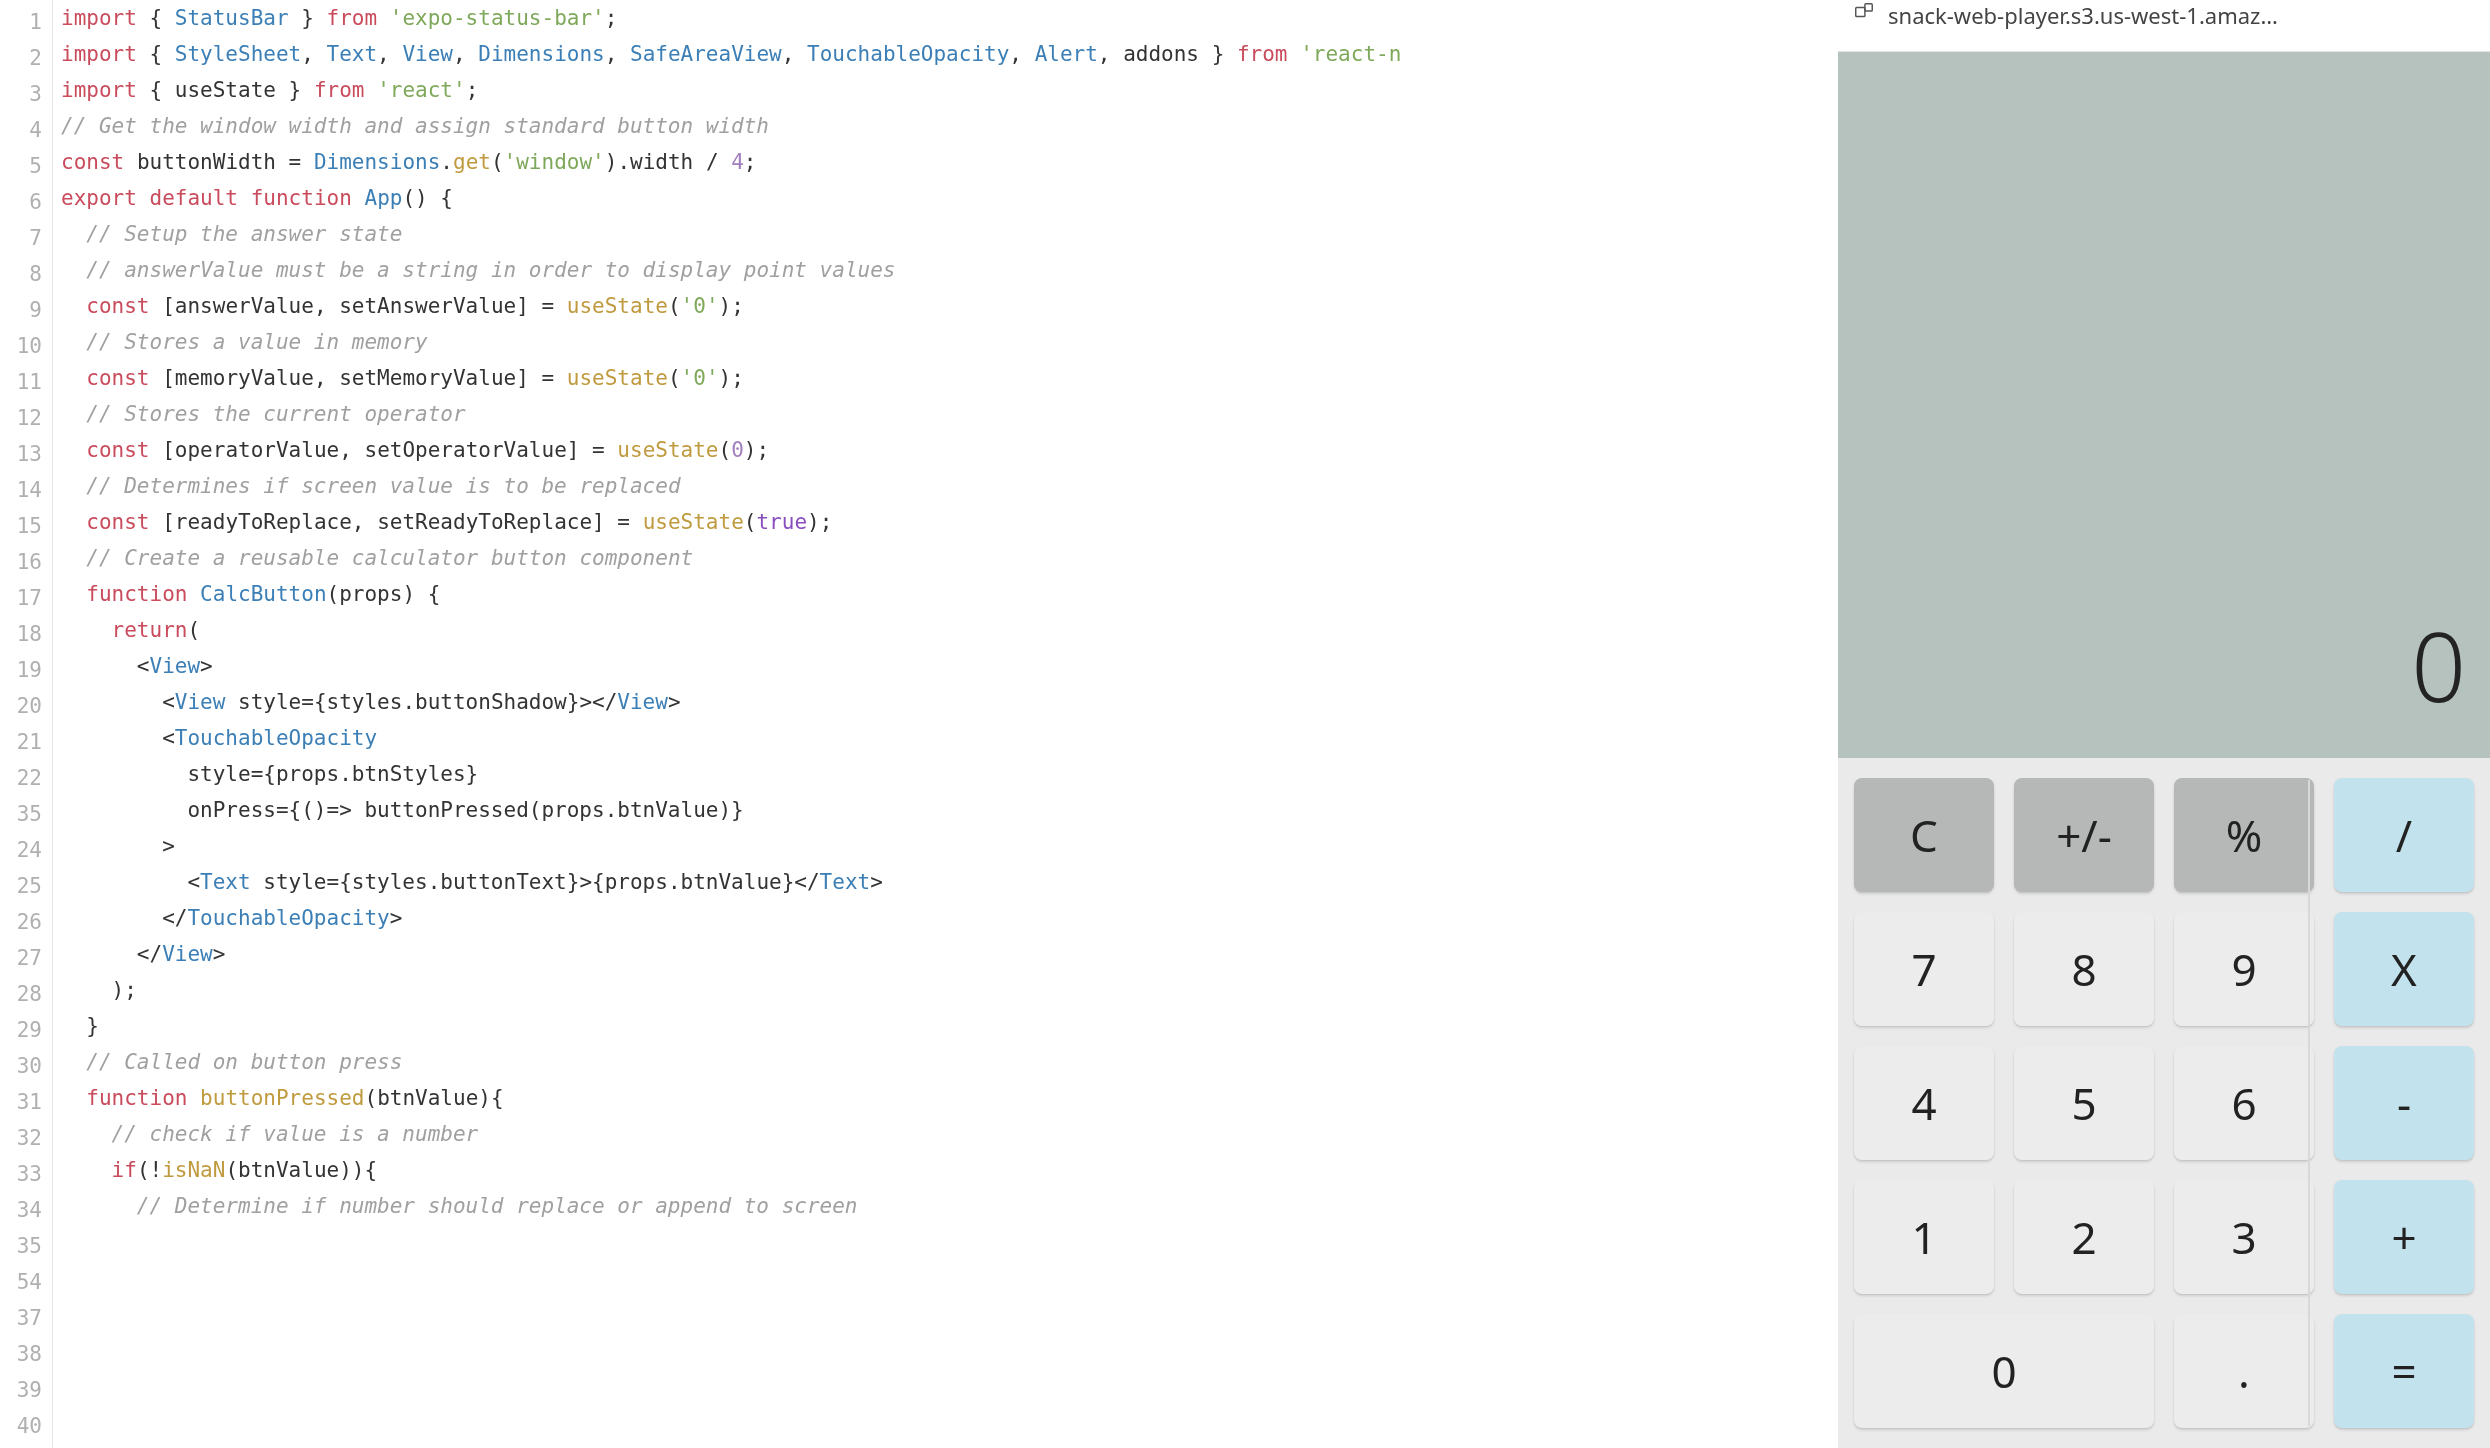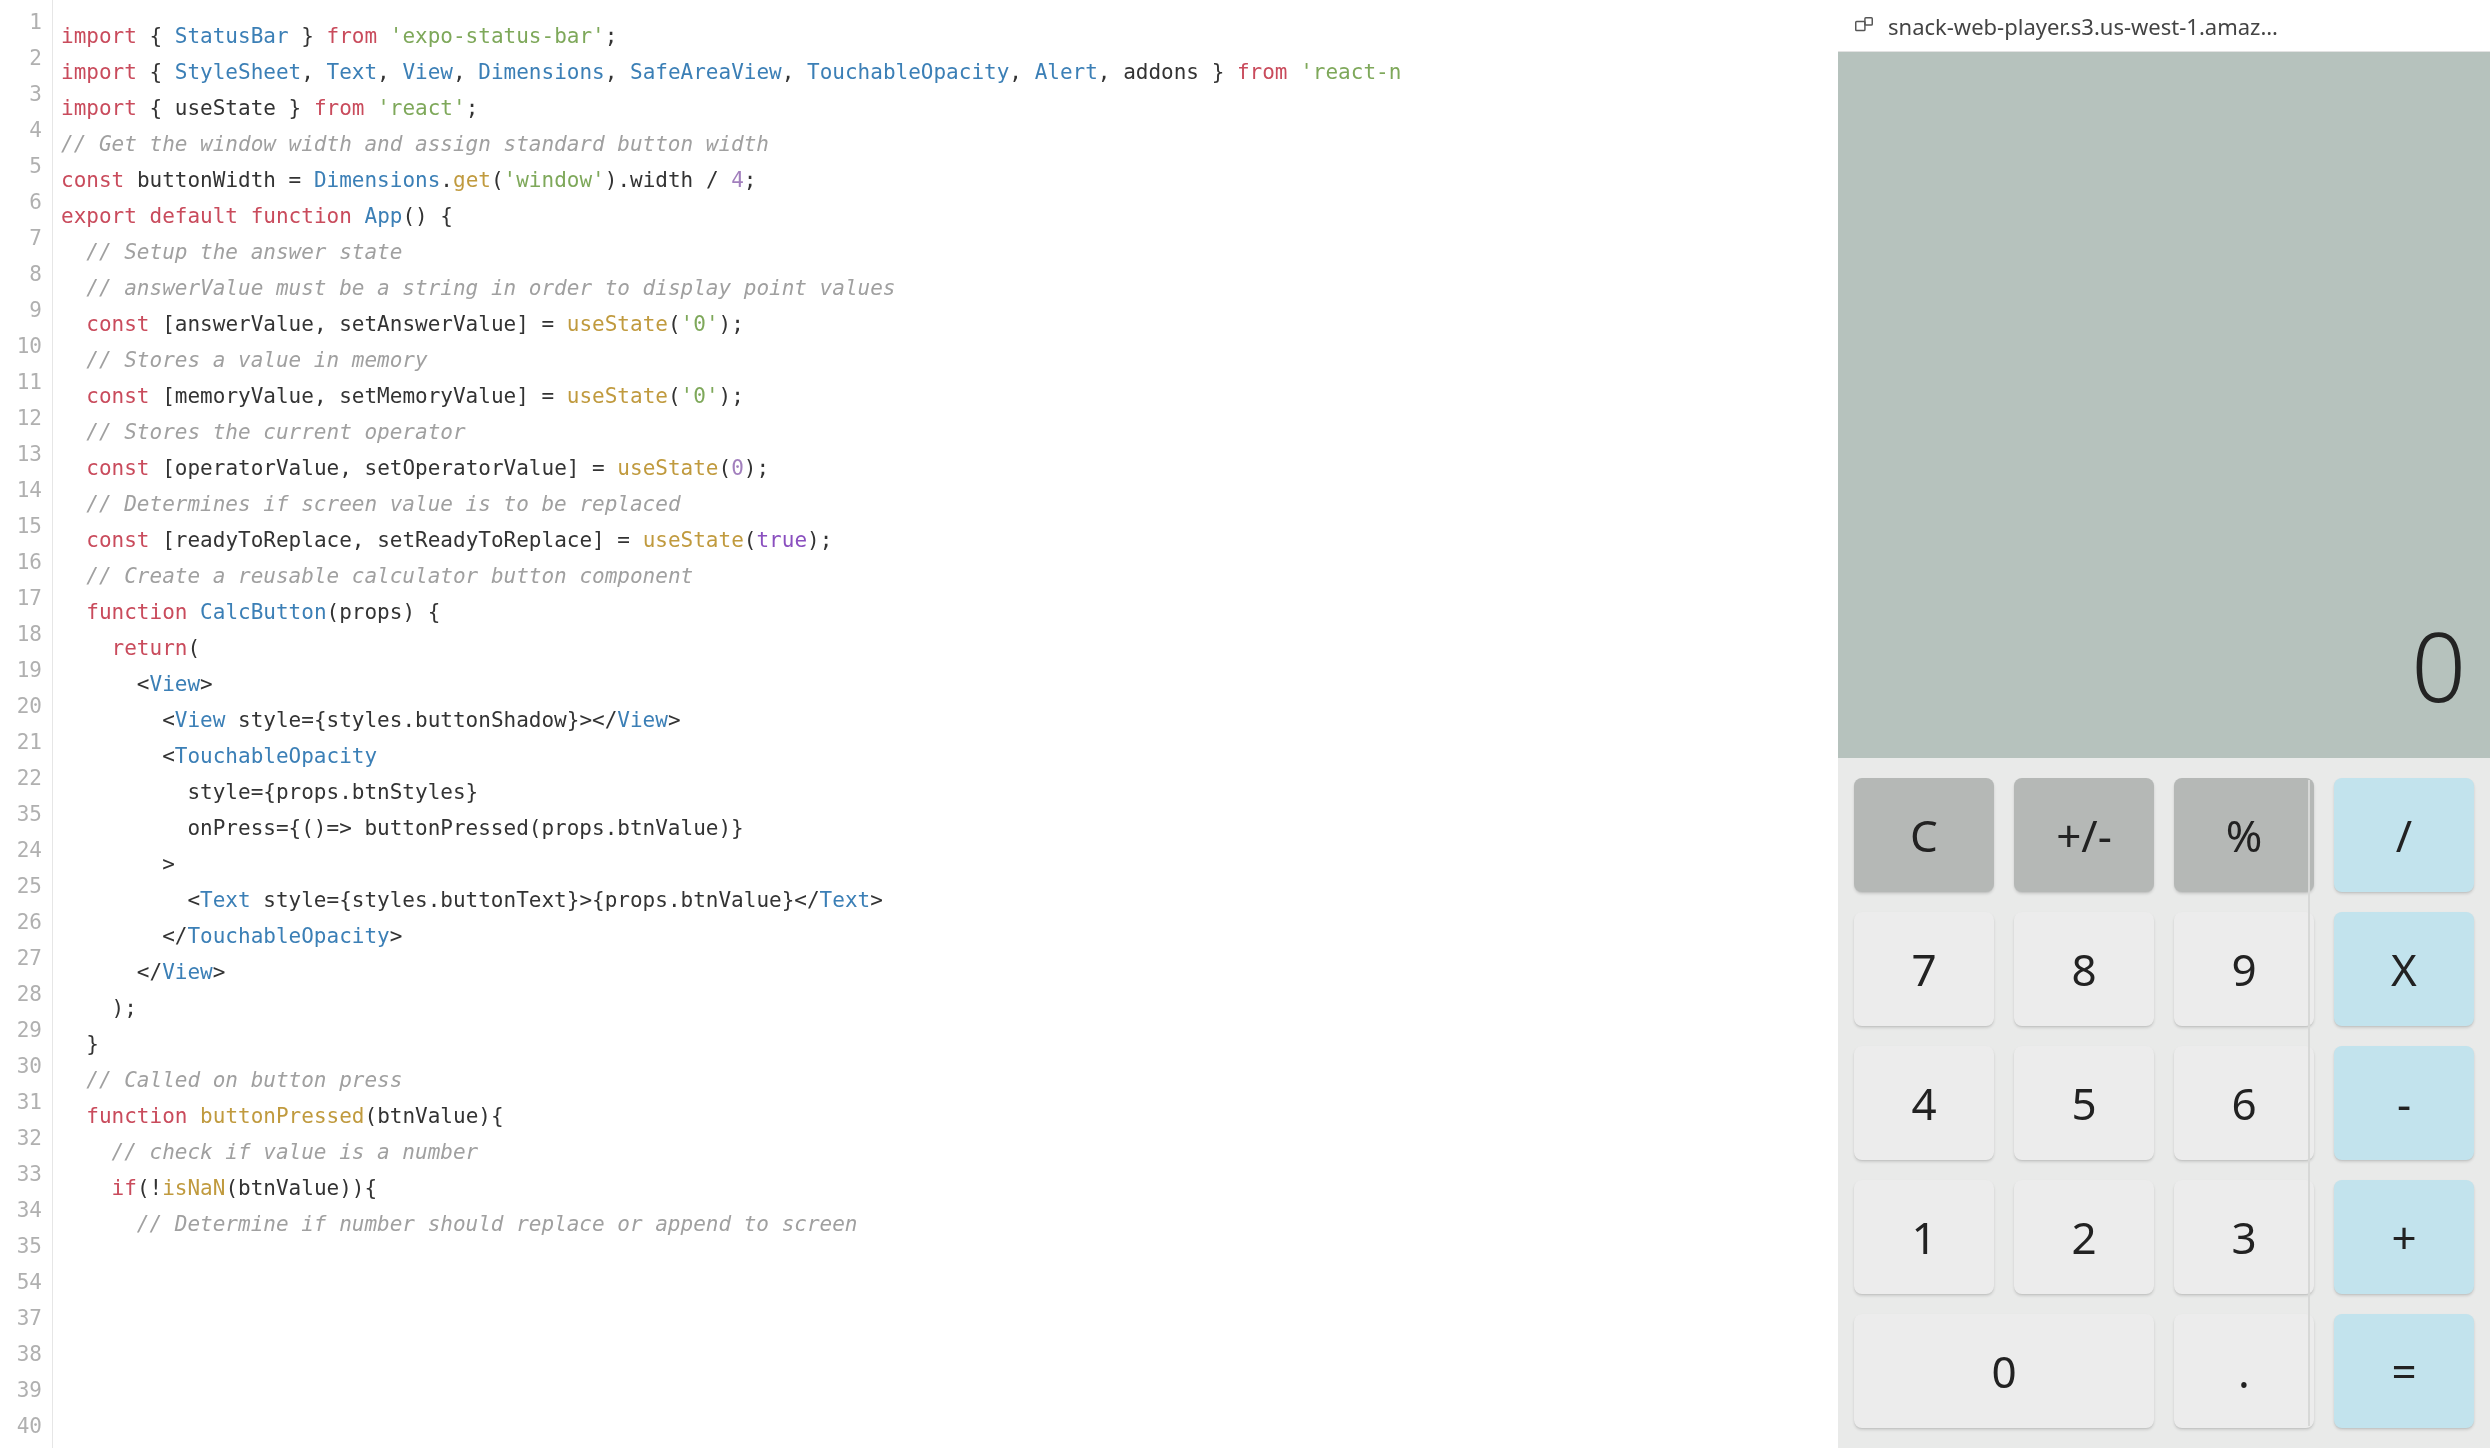--- a/index.html
+++ b/index.html
@@ -22,21 +22,21 @@
   text-align: right;
   padding: 4px 10px 4px 6px;
   user-select: none;
   font-size: 21px;
   line-height: 36px;
   min-width: 52px;
 }
 .gutter .ln { display: block; }
 .code {
   flex: 1;
-  padding: 18px 0 4px 8px;
+  padding: 0 0 4px 8px;
   white-space: pre;
   font-size: 21px;
   line-height: 36px;
   color: #333;
   overflow: hidden;
   border-left: 1px solid #e6e6e6;
 }
 
 
 .kw { color: #c94b5c; }       
@@ -52,21 +52,21 @@
 .preview-pane {
   width: 652px;
   background: #fff;
   display: flex;
   flex-direction: column;
 }
 .preview-header {
   height: 52px;
   border-bottom: 1px solid #e2e2e2;
   display: flex;
-  align-items: center;
+  align-items: flex-start;
   padding: 0 14px;
   gap: 12px;
   font-family: -apple-system, system-ui, sans-serif;
   font-size: 22px;
   color: #444;
 }
 .preview-header .icon {
   width: 24px; height: 24px;
   display: inline-flex;
   align-items: center; justify-content: center;

